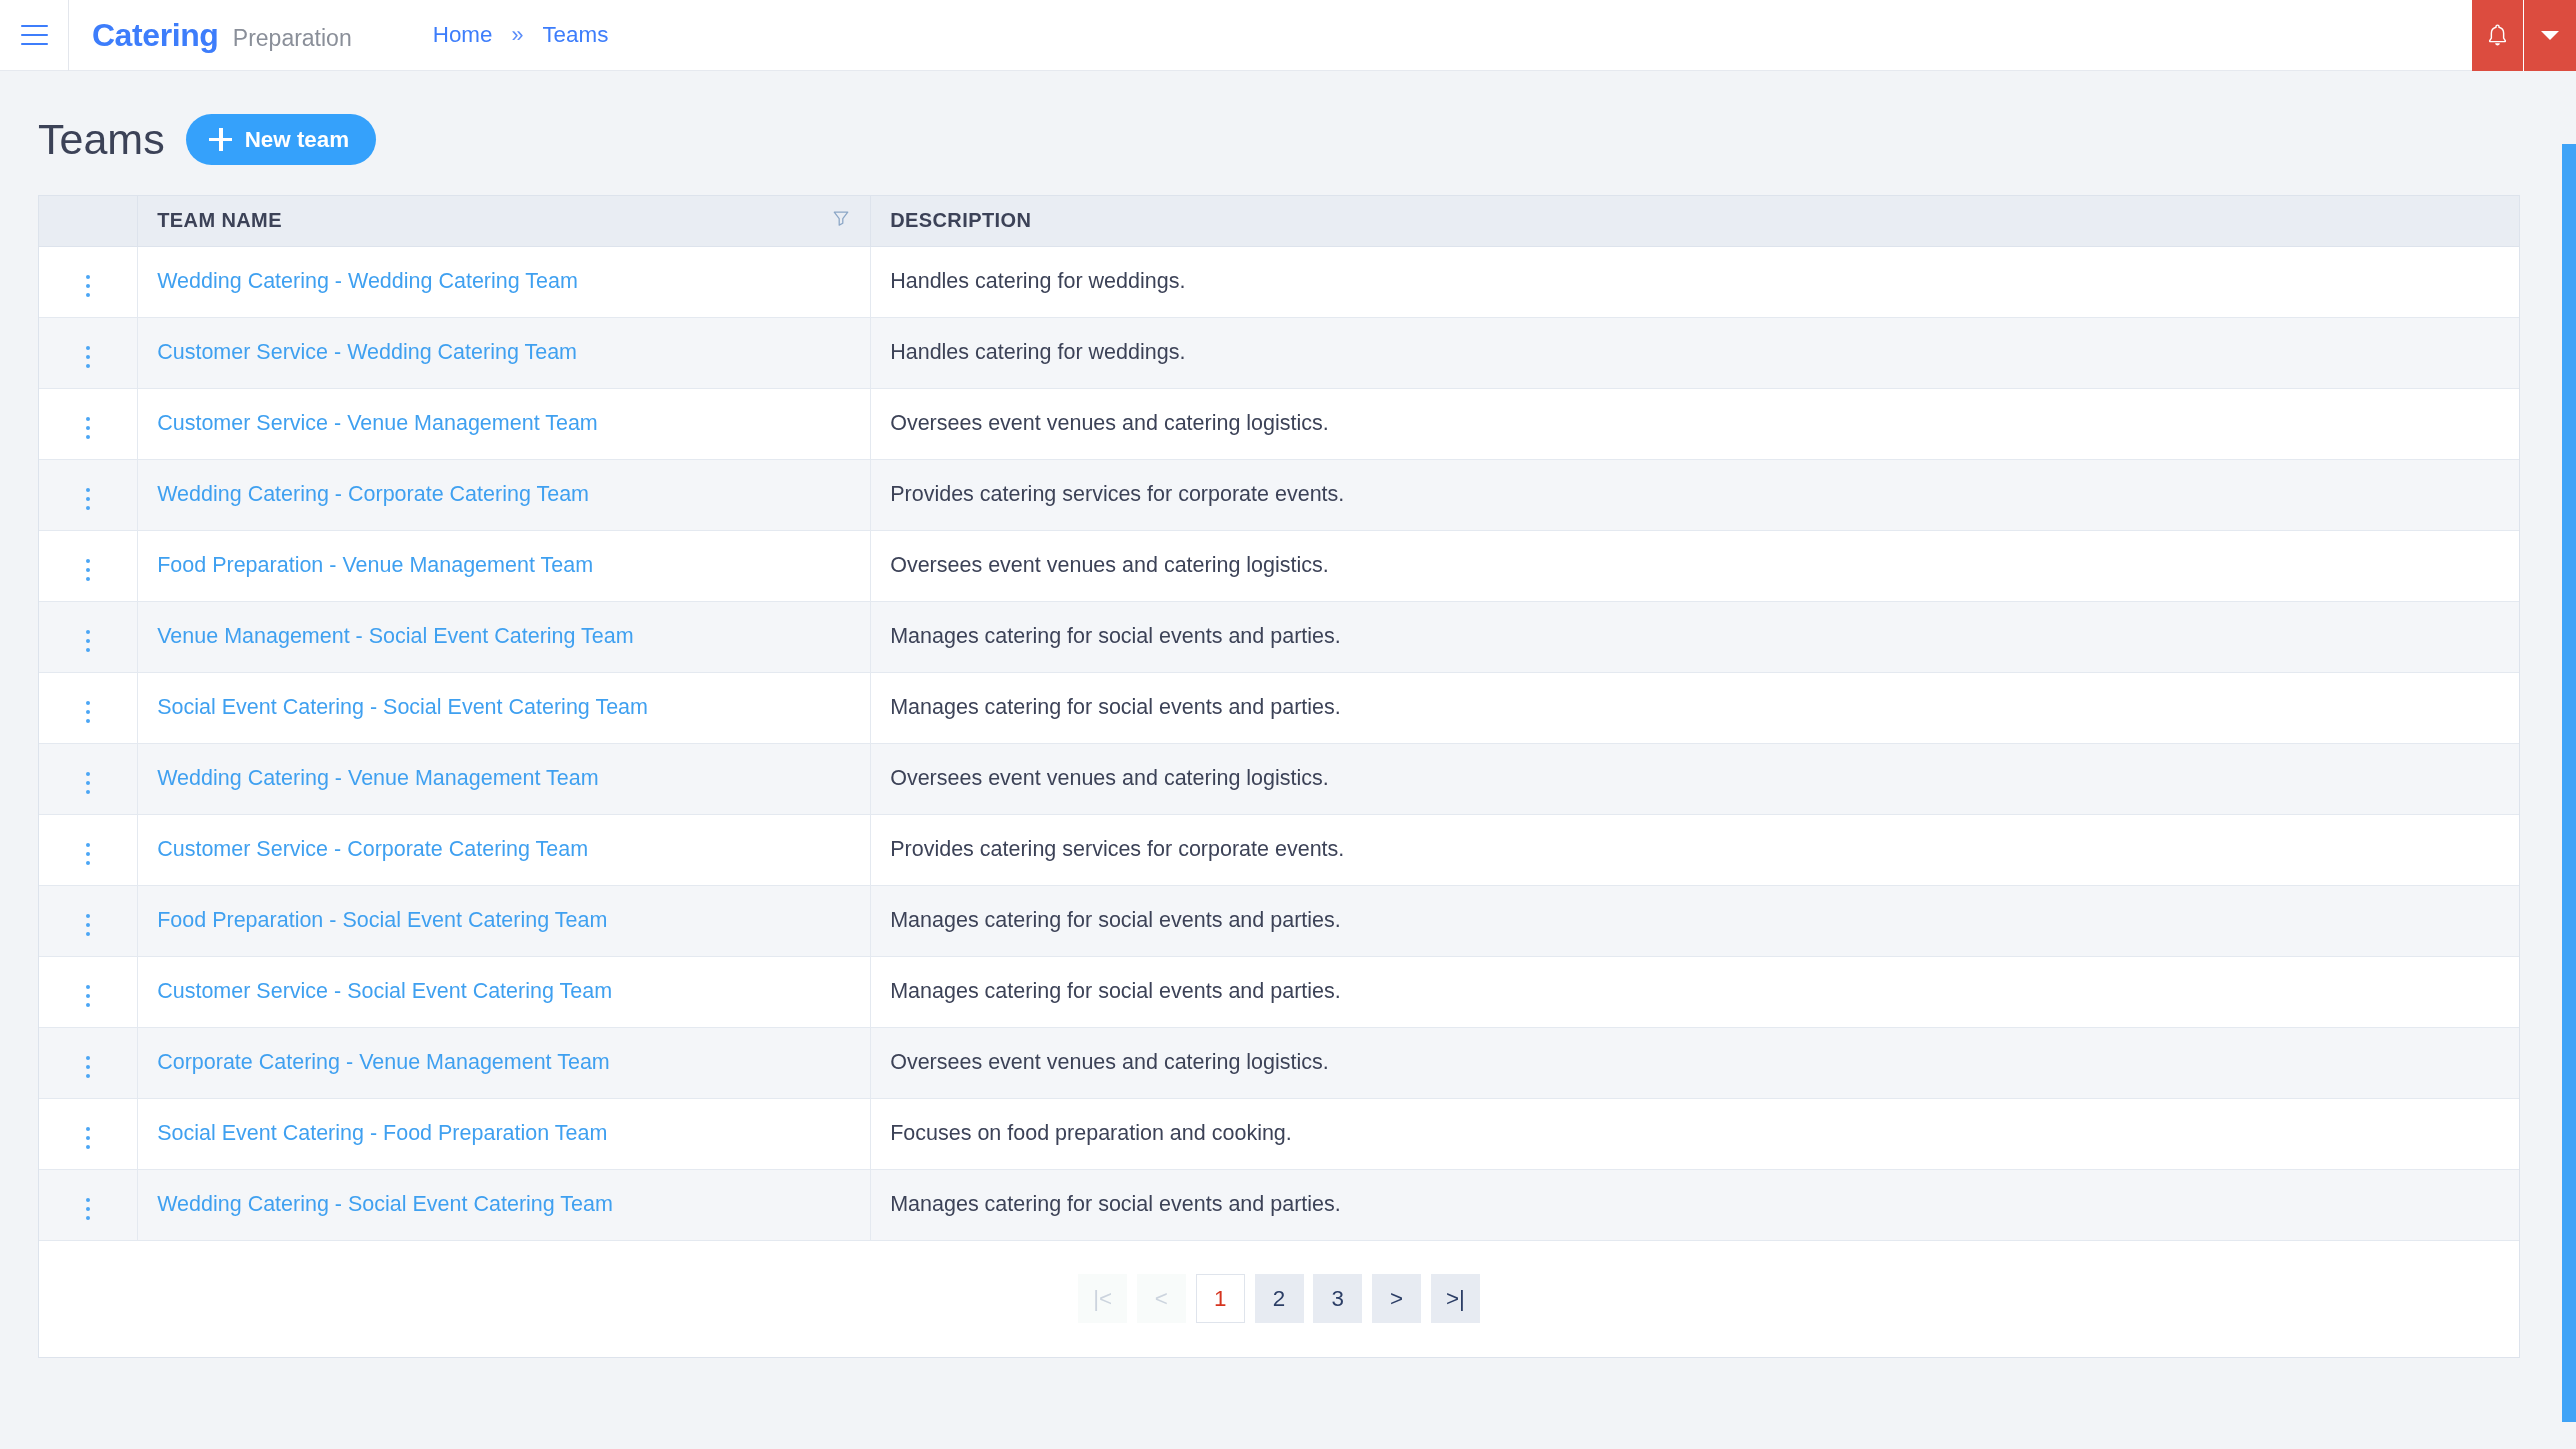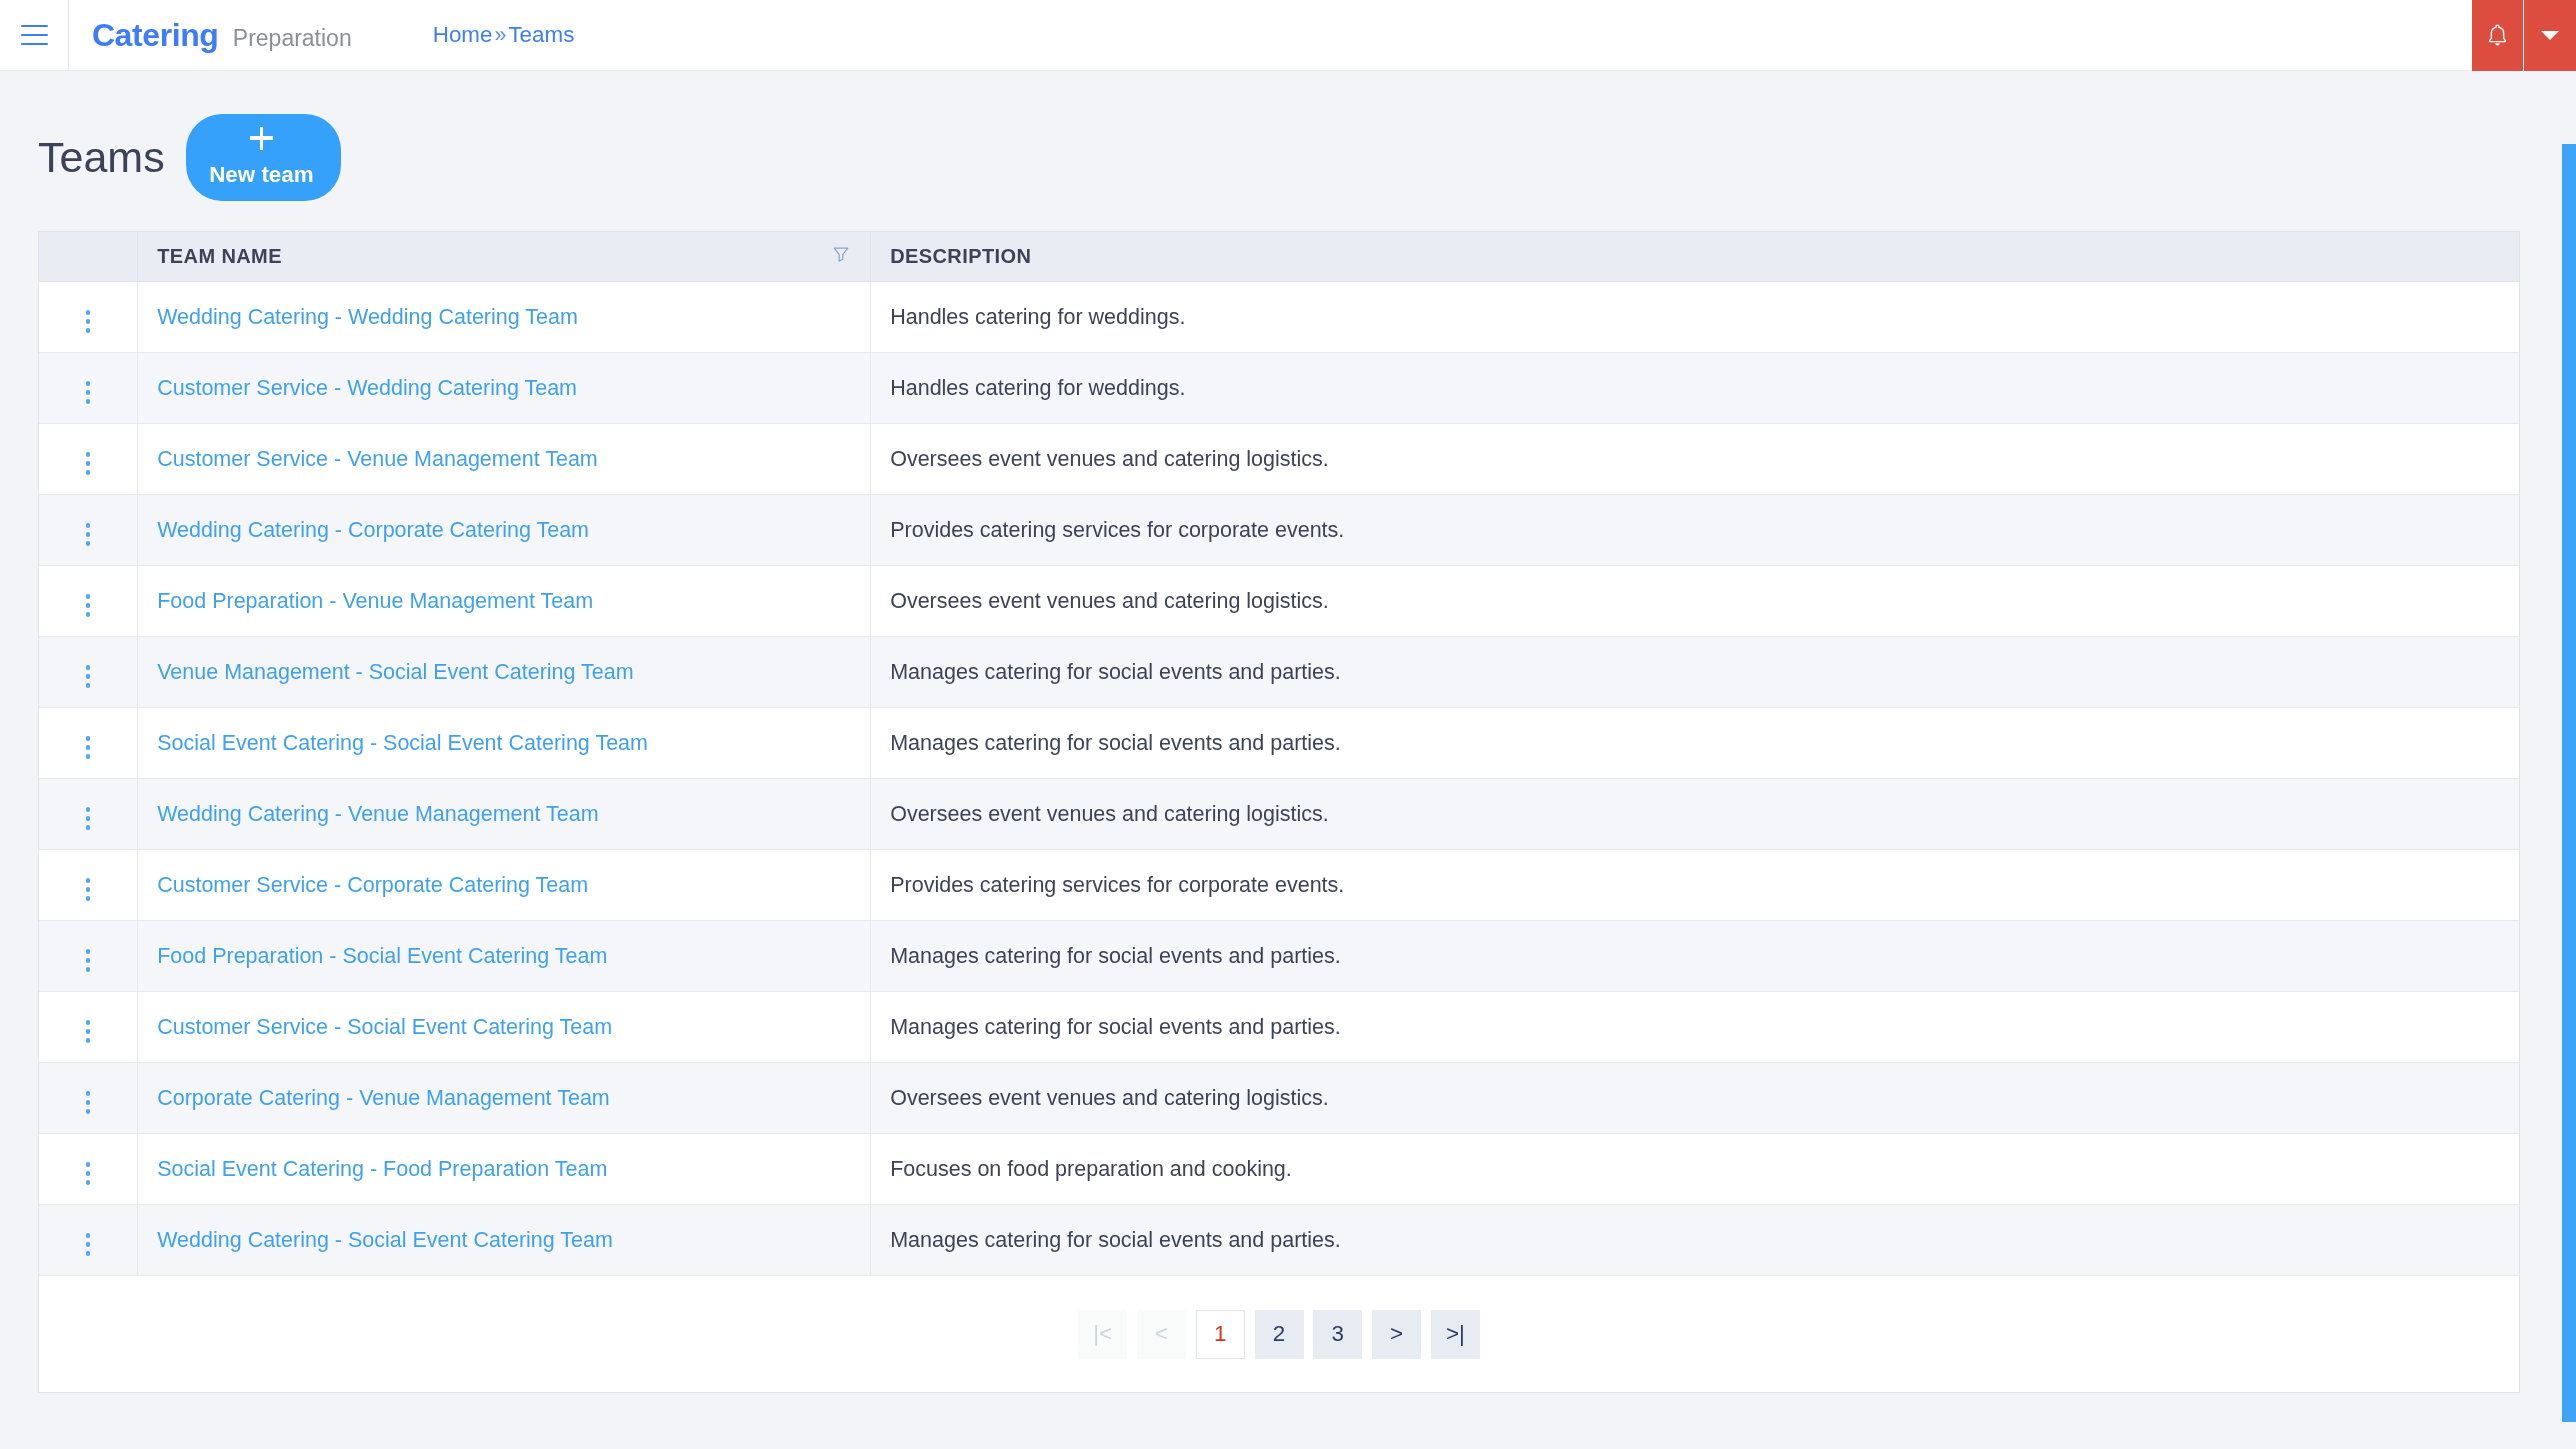--- a/index.html
+++ b/index.html
@@ -60,21 +60,21 @@
   }
   .brand-sub {
     font-size: 23px;
     color: #8a8f99;
     font-weight: normal;
   }
 
   .breadcrumb {
     display: flex;
     align-items: center;
-    gap: 2px;
+    gap: 19px;
     margin-left: 81px;
     font-size: 22.4px;
   }
   .breadcrumb a { color: #3d7dfb; text-decoration: none; }
   .breadcrumb .sep { color: #5b8df9; font-size: 21.5px; }
 
   .nav-right {
     position: absolute;
     right: 0;
     top: 0;
@@ -128,21 +128,20 @@
     gap: 12.5px;
     background: #35a1fb;
     color: #fff;
     border: none;
     border-radius: 36px;
     padding: 12.5px 27px 12.5px 23px;
     font-size: 22.4px;
     font-weight: bold;
     font-family: "Liberation Sans", sans-serif;
     cursor: pointer;
-    flex-direction: column;
   }
   .plus-icon {
     position: relative;
     width: 23px; height: 23px;
     display: inline-block;
   }
   .plus-icon:before, .plus-icon:after {
     content: "";
     position: absolute;
     background: #fff;

